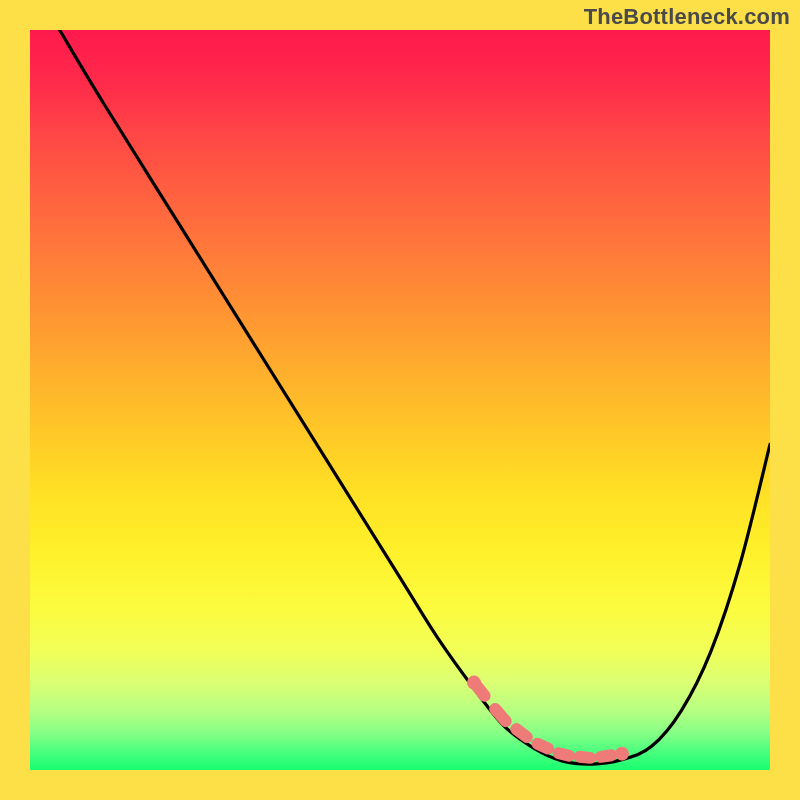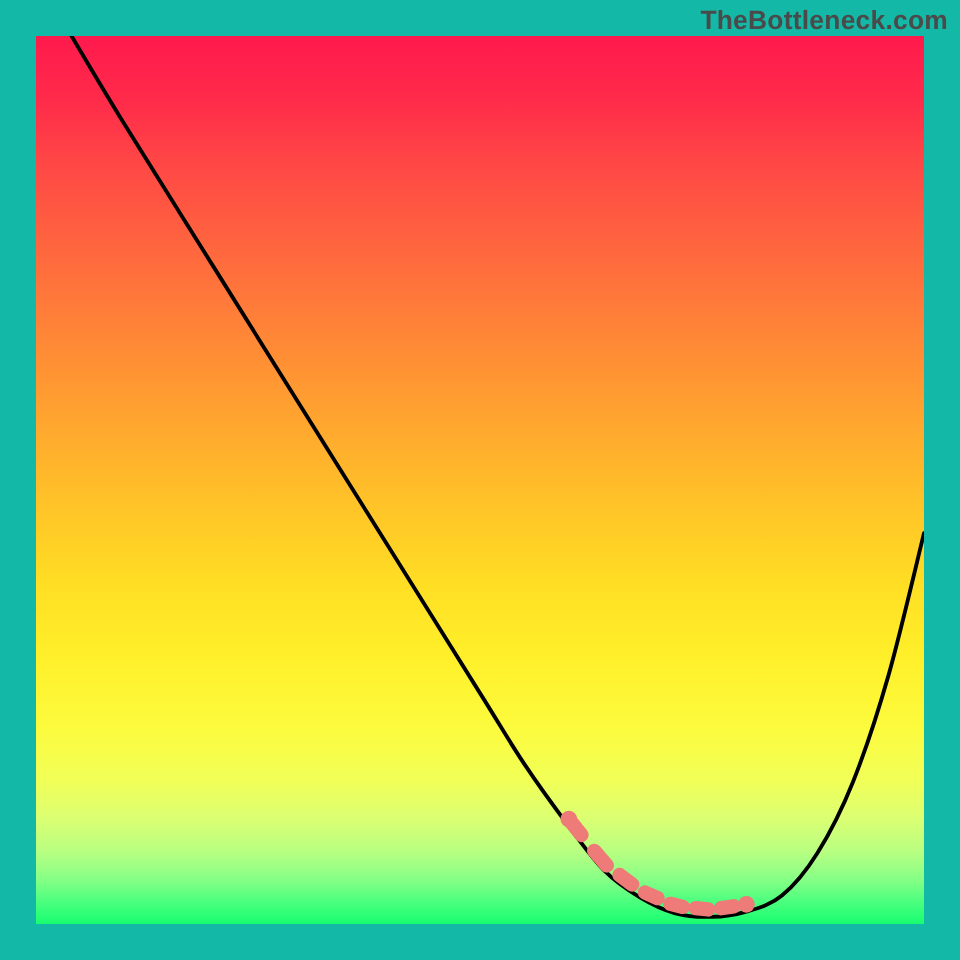--- a/index.html
+++ b/index.html
@@ -8,21 +8,21 @@
     width: 800px;
     height: 800px;
     background: #000;
     overflow: hidden;
     font-family: Arial, Helvetica, sans-serif;
   }
   .frame {
     position: relative;
     width: 800px;
     height: 800px;
-    background: #14b8a6;
+    background: #fde047;
   }
   .watermark {
     position: absolute;
     top: 4px;
     right: 10px;
     color: #4a4a4a;
     font-size: 22px;
     font-weight: 600;
     letter-spacing: 0.2px;
     z-index: 30;

